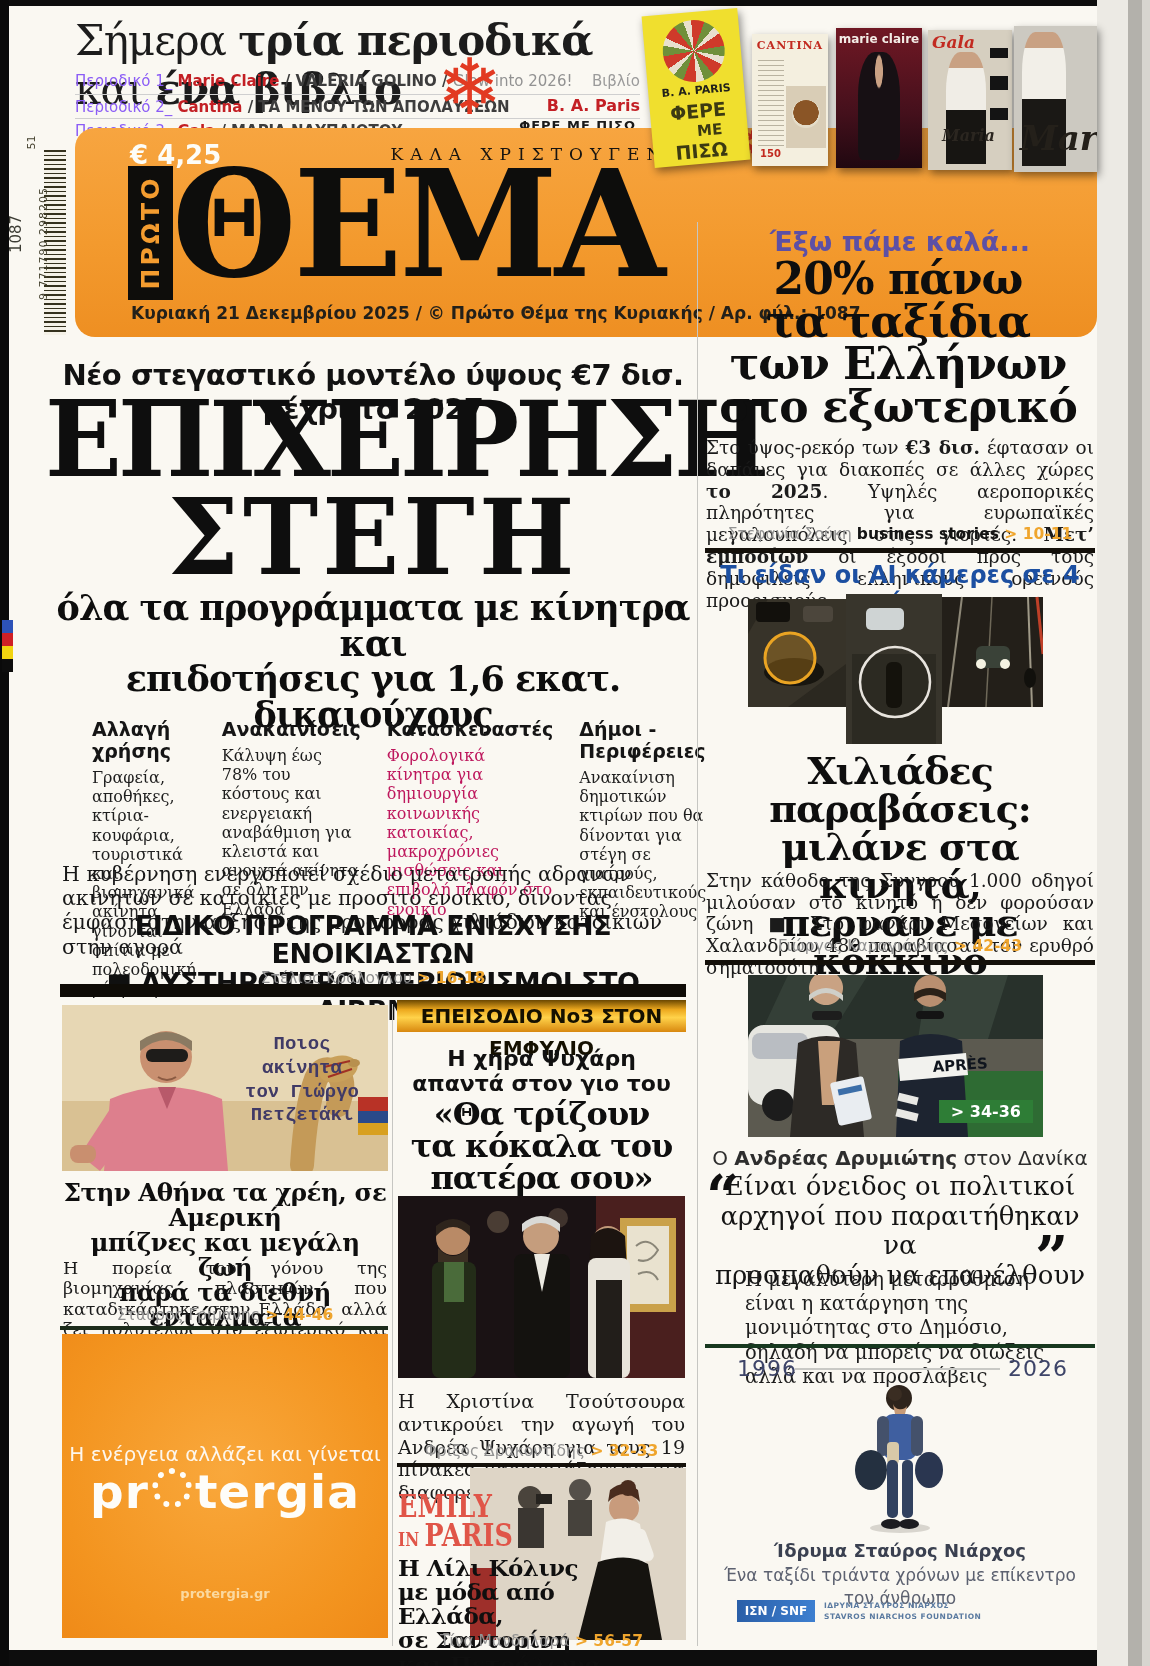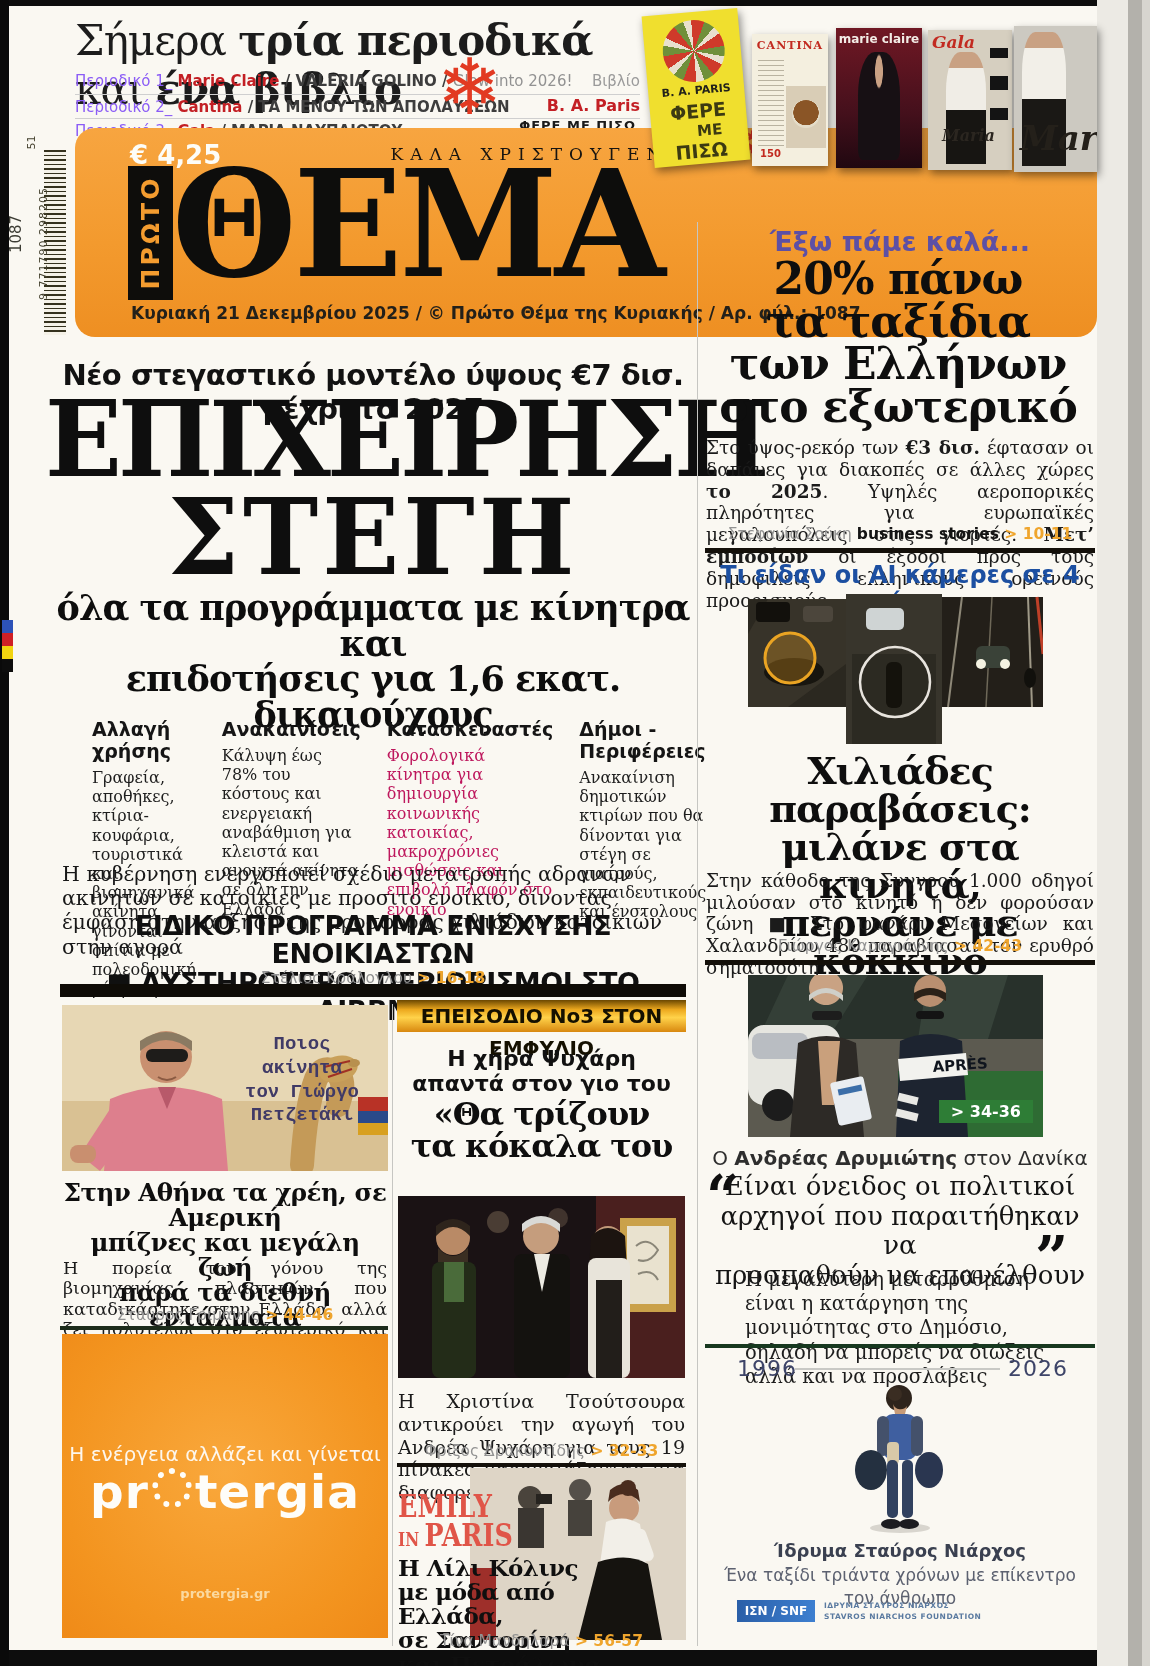--- a/index.html
+++ b/index.html
@@ -274,20 +274,21 @@
 
   <div class="ab snsB ctr" style="left:397px;top:1000px;width:289px;height:32px;line-height:32px;font-size:20px;color:#151000;
               background:linear-gradient(180deg,#6b4700 0%,#eca81e 30%,#ffd24a 55%,#d8880f 100%);">ΕΠΕΙΣΟΔΙΟ Νο3 ΣΤΟΝ ΕΜΦΥΛΙΟ</div>
   <div class="ab snsB ctr" style="left:397px;top:1046px;width:289px;font-size:22px;line-height:1.15;color:#111;">
     <div>Η χήρα Ψυχάρη</div>
     <div>απαντά στον γιο του</div>
   </div>
   <div class="ab serB ctr" style="left:397px;top:1098px;width:289px;font-size:32px;line-height:1.0;color:#0e0e0e;letter-spacing:-1px;">
     <div>«Θα τρίζουν</div>
     <div>τα κόκαλα του</div>
+    <div>πατέρα σου»</div>
   </div>
   <div class="ab" style="left:398px;top:1196px;width:287px;height:182px;">
     <svg width="287" height="182" viewBox="0 0 287 182">
       <rect width="287" height="182" fill="#1a1214"></rect>
       <rect x="198" y="0" width="89" height="182" fill="#4a1f1e"></rect>
       <rect x="222" y="22" width="56" height="94" fill="#caa14a"></rect>
       <rect x="229" y="30" width="42" height="78" fill="#e9e2cf"></rect>
       <path d="M238,50 q12,-10 22,4 q-8,14 -20,10 M240,78 q14,-6 20,6" stroke="#8a8678" stroke-width="2" fill="none"></path>
       <circle cx="100" cy="26" r="11" fill="#6b5a4a" opacity=".6"></circle>
       <circle cx="160" cy="22" r="10" fill="#5a4a3e" opacity=".6"></circle>

